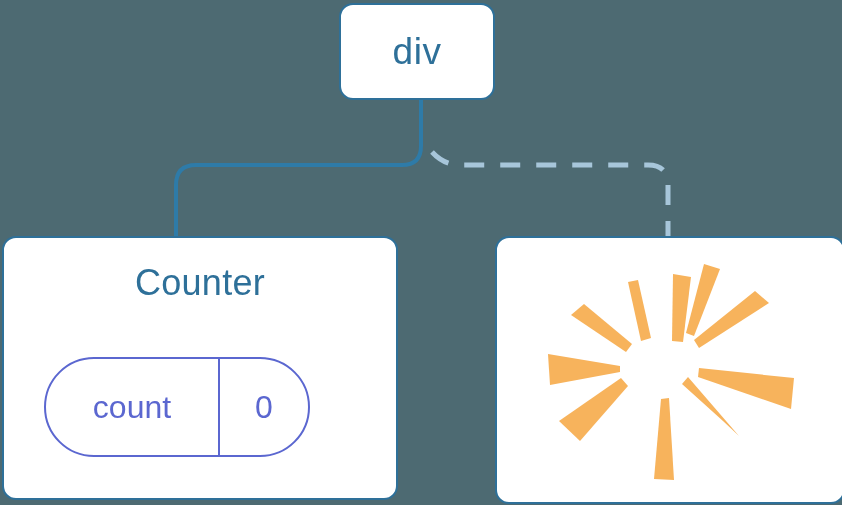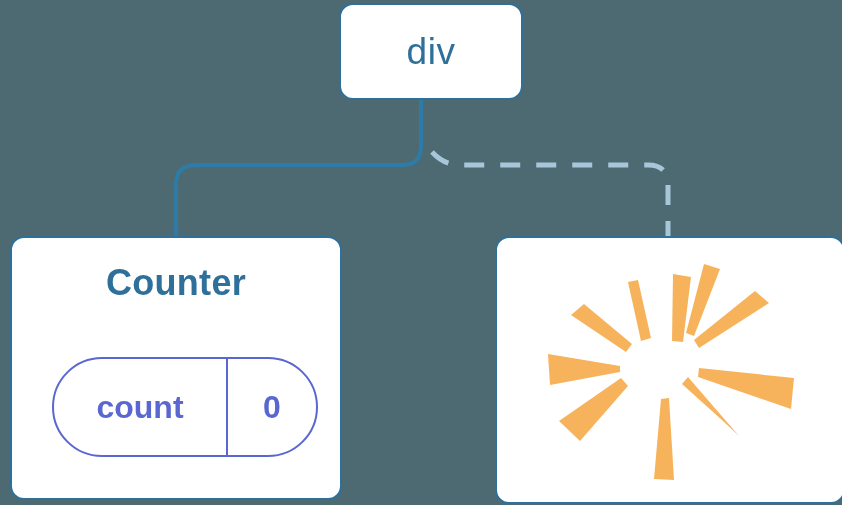--- a/index.html
+++ b/index.html
@@ -31,41 +31,40 @@
   .node {
     position: absolute;
     background: #ffffff;
     border: 2px solid #2e7099;
     border-radius: 14px;
     box-sizing: border-box;
   }
   .node-root {
     left: 339px;
     top: 3px;
-    width: 184px;
+    width: 156px;
     height: 97px;
     display: flex;
     align-items: center;
     justify-content: center;
     z-index: 3;
   }
   .node-label-root {
     color: #2e7099;
     font-size: 37px;
     line-height: 1;
     letter-spacing: 0.5px;
   }
 
   .node-counter {
-    left: 10px;
+    left: 2px;
     top: 236px;
-    width: 332px;
+    width: 396px;
     height: 264px;
     z-index: 3;
-    font-weight: bold;
   }
   .node-sparkle {
     left: 495px;
     top: 236px;
     width: 350px;
     height: 268px;
     overflow: hidden;
     z-index: 3;
   }
 

